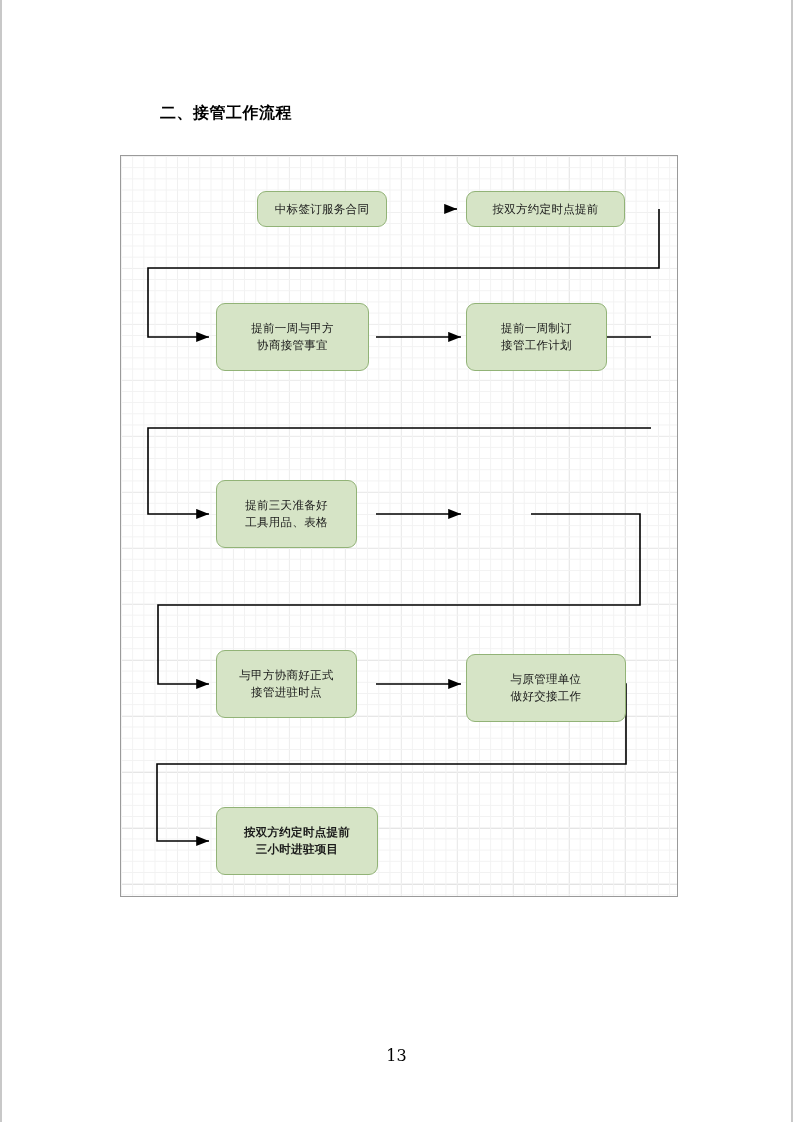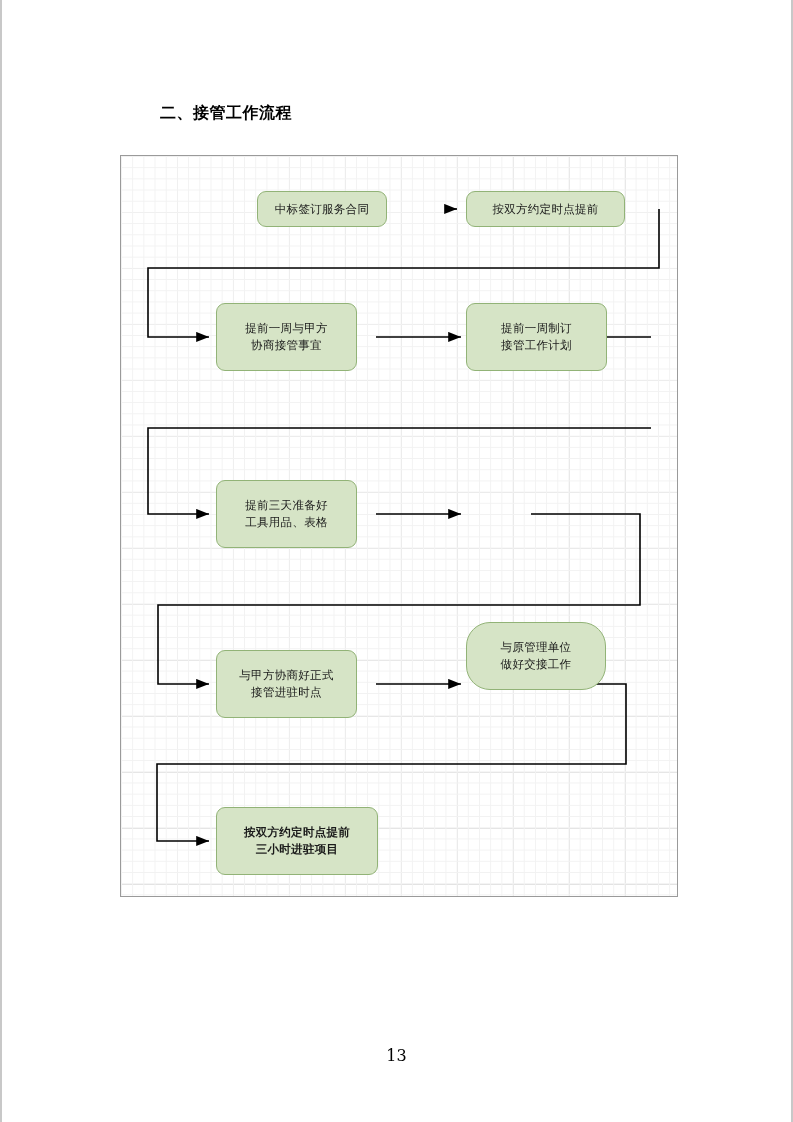--- a/index.html
+++ b/index.html
@@ -128,42 +128,42 @@
   </svg>
 
   <div class="node n-small" style="left:95px; top:35px; width:130px;margin-left:41px;">
     <span class="node-label">中标签订服务合同</span>
   </div>
 
   <div class="node n-small" style="left:345px; top:35px; width:159px;">
     <span class="node-label">按双方约定时点提前</span>
   </div>
 
-  <div class="node n-tall" style="left:95px; top:147px; width:141px;">
+  <div class="node n-tall" style="left:95px; top:147px; width:153px;">
     <span class="node-label">提前一周与甲方
 协商接管事宜</span>
   </div>
 
   <div class="node n-tall" style="left:95px; top:324px; width:141px;">
     <span class="node-label">提前三天准备好
 工具用品、表格</span>
   </div>
 
   <div class="node n-tall" style="left:345px; top:147px; width:141px;">
     <span class="node-label">提前一周制订
 接管工作计划</span>
   </div>
 
 
   <div class="node n-tall" style="left:95px; top:494px; width:141px;">
     <span class="node-label">与甲方协商好正式
 接管进驻时点</span>
   </div>
 
-  <div class="node n-tall" style="left:345px; top:466px; width:140px;border-radius:24px;">
+  <div class="node n-tall" style="left:345px; top:498px; width:160px;">
     <span class="node-label">与原管理单位
 做好交接工作</span>
   </div>
 
   <div class="node n-tall" style="left:95px; top:651px; width:162px;font-weight:bold;">
     <span class="node-label">按双方约定时点提前
 三小时进驻项目</span>
   </div>
 
 </div>

